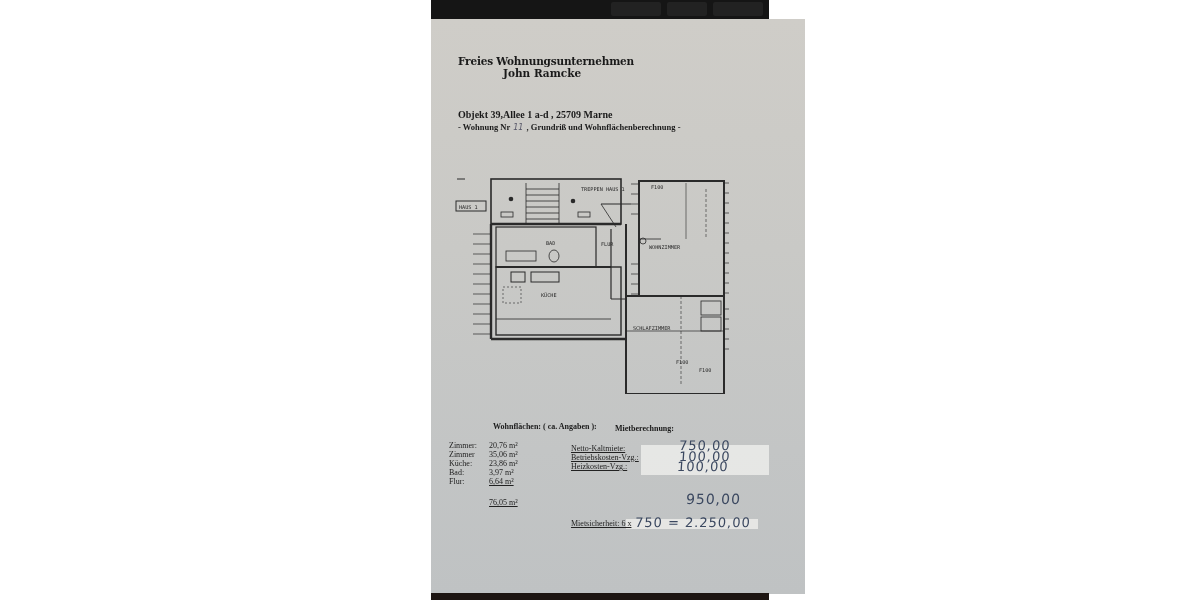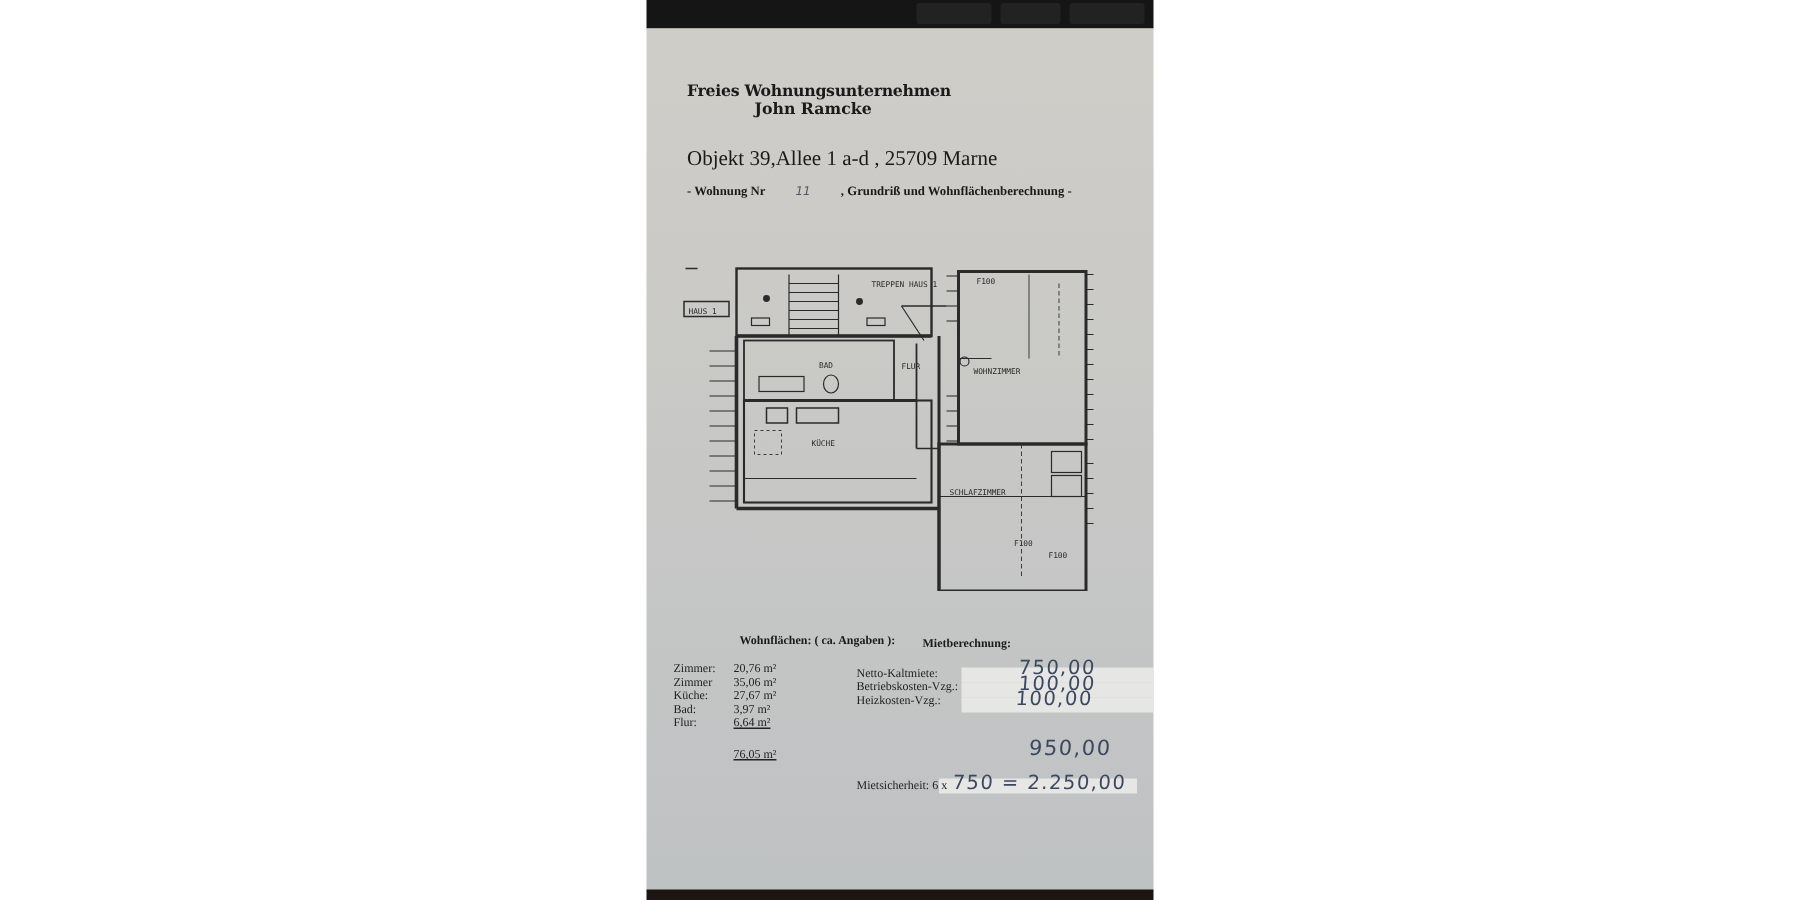--- a/index.html
+++ b/index.html
@@ -4,40 +4,40 @@
   <style>
     * { box-sizing: border-box; margin: 0; padding: 0; }
     html, body { width: 1200px; height: 600px; overflow: hidden; background: #ffffff; }
     body { position: relative; font-family: "Liberation Serif", serif; }
 
     .top-dark { position: absolute; left: 431px; top: 0; width: 338px; height: 19px; background: #151515; }
     .top-dark .key { position: absolute; top: 2px; height: 14px; background: #222; border-radius: 2px; }
     .bottom-dark { position: absolute; left: 431px; top: 593px; width: 338px; height: 7px; background: #1d1512; }
 
     .paper {
-      position: absolute; left: 431px; top: 19px; width: 338px; height: 575px;
+      position: absolute; left: 431px; top: 19px; width: 374px; height: 575px;
       background: linear-gradient(180deg, #cfcdc8 0%, #c9c9c6 40%, #c3c5c5 75%, #bfc2c3 100%);
     }
     .abs { position: absolute; }
 
     .company { left: 27px; top: 36px; font-family: "DejaVu Serif", serif; font-weight: bold; font-size: 10.5px; color: #1a1a1a; letter-spacing: -0.2px; }
     .owner { left: 72px; top: 48px; font-family: "DejaVu Serif", serif; font-weight: bold; font-size: 10.5px; color: #1a1a1a; text-align: center; }
 
-    .obj { left: 27px; top: 80px; font-size: 14px; font-weight: normal; color: #1a1a1a; }
+    .obj { left: 27px; top: 90px; font-size: 10px; font-weight: bold; color: #1a1a1a; }
     .sub { left: 27px; top: 103px; font-size: 8.5px; font-weight: bold; color: #1a1a1a; white-space: nowrap; }
-    .sub .hw { font-family: "DejaVu Sans", sans-serif; font-weight: normal; font-style: italic; color: #556; font-size: 8px; margin: 0 18px; }
+    .sub .hw { font-family: "DejaVu Sans", sans-serif; font-weight: normal; font-style: italic; color: #556; font-size: 8px; margin: 0 1px; }
 
     .plan { left: 20px; top: 150px; width: 280px; height: 225px; }
 
     .section-h { font-size: 8px; font-weight: bold; color: #1a1a1a; margin-left: 44px; }
     .area-label { font-size: 8px; color: #222; left: 18px; }
     .area-val { font-size: 8px; color: #222; width: 60px; left: 58px; }
     .u { text-decoration: underline; }
 
-    .rent-label { font-size: 8px; color: #222; left: 140px; }
+    .rent-label { font-size: 8px; color: #222; left: 140px; text-decoration: underline; }
     .tape { position: absolute; background: rgba(236,236,234,0.85); height: 10px; }
     .hand { position: absolute; font-family: "DejaVu Sans", sans-serif; color: #3b4860; font-size: 13px; letter-spacing: 1px; transform: skewX(-4deg); }
   </style>
 </head>
 <body>
 
 <div class="top-dark">
   <div class="key" style="left:180px;width:50px"></div>
   <div class="key" style="left:236px;width:40px"></div>
   <div class="key" style="left:282px;width:50px"></div>
@@ -172,21 +172,21 @@
     </g>
   </svg>
 
   <div class="abs section-h" style="left:18px;top:403px">Wohnflächen: ( ca. Angaben ):</div>
 
   <div class="abs area-label" style="top:422px">Zimmer:</div>
   <div class="abs area-val" style="top:422px">20,76 m²</div>
   <div class="abs area-label" style="top:431px">Zimmer</div>
   <div class="abs area-val" style="top:431px">35,06 m²</div>
   <div class="abs area-label" style="top:440px">Küche:</div>
-  <div class="abs area-val" style="top:440px">27,67 m²</div>
+  <div class="abs area-val" style="top:440px">23,86 m²</div>
   <div class="abs area-label" style="top:449px">Bad:</div>
   <div class="abs area-val" style="top:449px">3,97 m²</div>
   <div class="abs area-label" style="top:458px">Flur:</div>
   <div class="abs area-val u" style="top:458px">6,64 m²</div>
   <div class="abs area-val u" style="top:479px">76,05 m²</div>
 
   <div class="abs section-h" style="left:140px;top:405px">Mietberechnung:</div>
 
   <div class="tape" style="left:210px;top:426px;width:128px"></div>
   <div class="tape" style="left:210px;top:436px;width:128px"></div>

